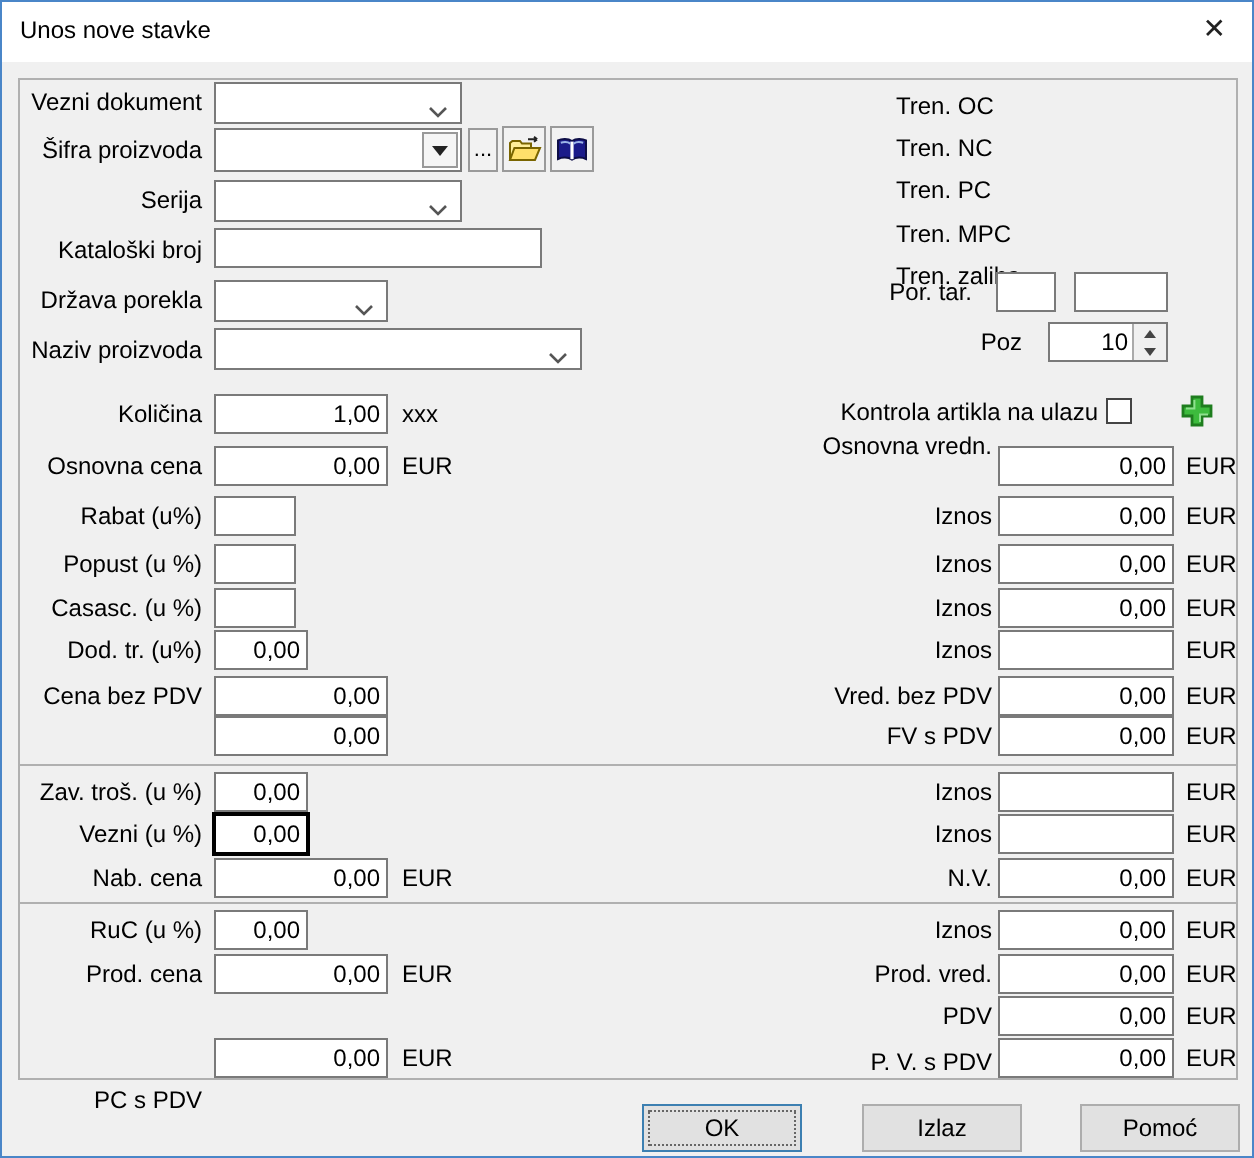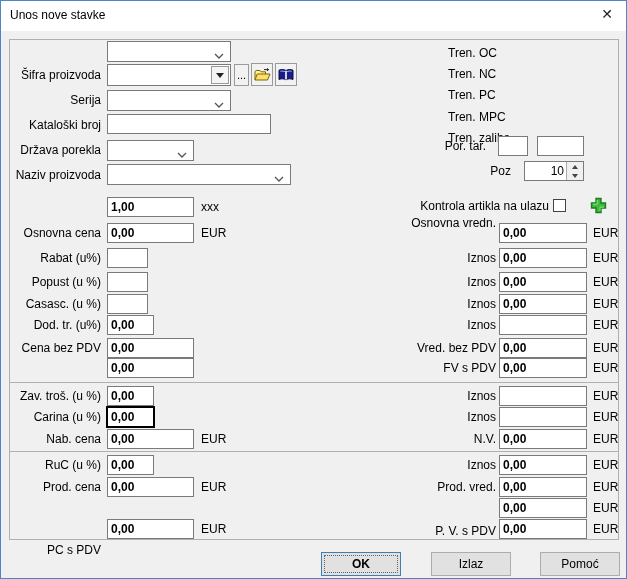--- a/index.html
+++ b/index.html
@@ -10,28 +10,28 @@
   .title{position:absolute;left:9px;top:7px;white-space:nowrap;}
   .close{position:absolute;right:13px;top:5px;font-size:14px;line-height:16px;cursor:default;color:#222;}
   .gb{position:absolute;left:8px;top:38px;width:610px;height:501px;border:1px solid #b0b0b0;box-sizing:border-box;}
   .sep{position:absolute;left:8px;width:610px;height:1px;background:#b0b0b0;}
   .lbl{position:absolute;height:20px;line-height:20px;white-space:nowrap;}
   .ll{left:6px;width:94px;text-align:right;}
   .rl{left:310px;width:185px;text-align:right;}
   .trenl{position:absolute;left:447px;height:16px;line-height:16px;white-space:nowrap;}
   .inp{position:absolute;height:20px;border:1px solid #7a7a7a;background:#fff;
        font:12px "Liberation Sans",sans-serif;padding:0 3px;box-sizing:border-box;margin:0;color:#000;}
-  .num{text-align:left;font-weight:bold;}
+  .num{text-align:right;}
   .focus2{border:1px solid #000;box-shadow:0 0 0 1px #000;}
   .combo{position:absolute;height:21px;border:1px solid #7a7a7a;background:#fff;box-sizing:border-box;}
   .chev{position:absolute;right:6px;top:7px;width:10px;height:7px;}
   .sfx{position:absolute;height:20px;line-height:20px;white-space:nowrap;}
   .btn{position:absolute;top:551px;width:80px;height:24px;background:#e1e1e1;border:1px solid #adadad;
        font:12px "Liberation Sans",sans-serif;padding:0;color:#000;}
-  .btn.def{border-color:#3c7fb1;outline:1px dotted #666;outline-offset:-4px;font-weight:bold;}
+  .btn.def{border-color:#3c7fb1;outline:1px dotted #666;outline-offset:-4px;}
   .iconbtn{position:absolute;border:1px solid #9a9a9a;background:#f2f2f2;box-sizing:border-box;
            display:flex;align-items:center;justify-content:center;padding:0;font:11px "Liberation Sans",sans-serif;}
   .dropbtn{position:absolute;left:210px;top:65px;width:18px;height:18px;background:#f5f5f5;border:1px solid #999;
            box-sizing:border-box;display:flex;align-items:center;justify-content:center;padding:0;}
   .tri-dn{width:0;height:0;border-left:4px solid transparent;border-right:4px solid transparent;border-top:5px solid #222;}
   .cb{position:absolute;width:13px;height:13px;border:1px solid #444;background:#fff;box-sizing:border-box;}
   .spinbox{position:absolute;left:523px;top:160px;width:60px;height:20px;border:1px solid #7a7a7a;background:#fff;box-sizing:border-box;}
   .spinval{position:absolute;right:19px;top:0;height:18px;line-height:18px;}
   .spinbtns{position:absolute;right:0;top:0;width:16px;height:18px;border-left:1px solid #aaa;}
   .spinu,.spind{position:absolute;left:0;width:16px;height:9px;background:#f0f0f0;display:flex;align-items:center;justify-content:center;}
@@ -47,20 +47,21 @@
 <div class="dlg">
   <div class="titlebar">
     <span class="title">Unos nove stavke</span>
     <span class="close">✕</span>
   </div>
 
   <div class="gb"></div>
   <div class="sep" style="top:381px"></div>
   <div class="sep" style="top:450px"></div>
 
+  <span class="lbl ll" style="top:40px">Vezni dokument</span>
   <div class="combo" style="left:106px;top:40px;width:124px">
     <span class="chev"><svg width="10" height="7">
           <polyline points="1,1 5,5 9,1" fill="none" stroke="#555" stroke-width="1.3"></polyline>
         </svg></span>
   </div>
 
   <span class="lbl ll" style="top:64px">Šifra proizvoda</span>
   <input class="inp" style="left: 106px; top: 63px; width: 124px; height: 22px;" value="">
   <button class="dropbtn">
       <span class="tri-dn"></span>
@@ -130,20 +131,21 @@
 
   <span class="lbl" style="left:330px;top:195px;width:218px;text-align:right">Kontrola artikla na ulazu</span>
   <span class="cb" style="left:552px;top:198px"></span>
   <span class="plus">
     <svg width="17" height="17" viewBox="0 0 17 17">
       <path d="M6 1.5 h5 v4.5 h4.5 v5 h-4.5 v4.5 h-5 v-4.5 H1.5 v-5 H6 Z" fill="#3dbb3d" stroke="#1e7d1e" stroke-width="1.4"></path>
       <path d="M7.2 3 v4.2 H3 M10 14 v-3.8 h4" fill="none" stroke="#8fe08f" stroke-width="1"></path>
     </svg>
   </span>
 
+  <span class="lbl ll" style="top:196px">Količina</span>
   <input class="inp num" style="left: 106px; top: 196px; width: 87px;" value="1,00">
   <span class="sfx" style="left:200px;top:196px">xxx</span>
 
   <span class="lbl ll" style="top:222px">Osnovna cena</span>
   <input class="inp num" style="left: 106px; top: 222px; width: 87px;" value="0,00">
   <span class="sfx" style="left:200px;top:222px">EUR</span>
 
   <span class="lbl ll" style="top:247px">Rabat (u%)</span>
   <input class="inp num" style="left: 106px; top: 247px; width: 41px;" value="">
 
@@ -157,21 +159,21 @@
   <input class="inp num" style="left: 106px; top: 314px; width: 47px;" value="0,00">
 
   <span class="lbl ll" style="top:337px">Cena bez PDV</span>
   <input class="inp num" style="left: 106px; top: 337px; width: 87px;" value="0,00">
 
   <input class="inp num" style="left: 106px; top: 357px; width: 87px;" value="0,00">
 
   <span class="lbl ll" style="top:385px">Zav. troš. (u %)</span>
   <input class="inp num" style="left: 106px; top: 385px; width: 47px;" value="0,00">
 
-  <span class="lbl ll" style="top:406px">Carina (u %)</span>
+  <span class="lbl ll" style="top:406px">Vezni (u %)</span>
   <input class="inp num focus2" style="left: 106px; top: 406px; width: 47px;" value="0,00">
 
   <span class="lbl ll" style="top:428px">Nab. cena</span>
   <input class="inp num" style="left: 106px; top: 428px; width: 87px;" value="0,00">
   <span class="sfx" style="left:200px;top:428px">EUR</span>
 
   <span class="lbl ll" style="top:454px">RuC (u %)</span>
   <input class="inp num" style="left: 106px; top: 454px; width: 47px;" value="0,00">
 
   <span class="lbl ll" style="top:476px">Prod. cena</span>
@@ -223,20 +225,21 @@
   <span class="sfx" style="left:592px;top:428px">EUR</span>
 
   <span class="lbl rl" style="top:454px">Iznos</span>
   <input class="inp num" style="left: 498px; top: 454px; width: 88px;" value="0,00">
   <span class="sfx" style="left:592px;top:454px">EUR</span>
 
   <span class="lbl rl" style="top:476px">Prod. vred.</span>
   <input class="inp num" style="left: 498px; top: 476px; width: 88px;" value="0,00">
   <span class="sfx" style="left:592px;top:476px">EUR</span>
 
+  <span class="lbl rl" style="top:497px">PDV</span>
   <input class="inp num" style="left: 498px; top: 497px; width: 88px;" value="0,00">
   <span class="sfx" style="left:592px;top:497px">EUR</span>
 
   <span class="lbl rl" style="top:520px">P. V. s PDV</span>
   <input class="inp num" style="left: 498px; top: 518px; width: 88px;" value="0,00">
   <span class="sfx" style="left:592px;top:518px">EUR</span>
 
   <button class="btn def" style="left:320px">OK</button>
   <button class="btn" style="left:430px">Izlaz</button>
   <button class="btn" style="left:539px">Pomoć</button>

